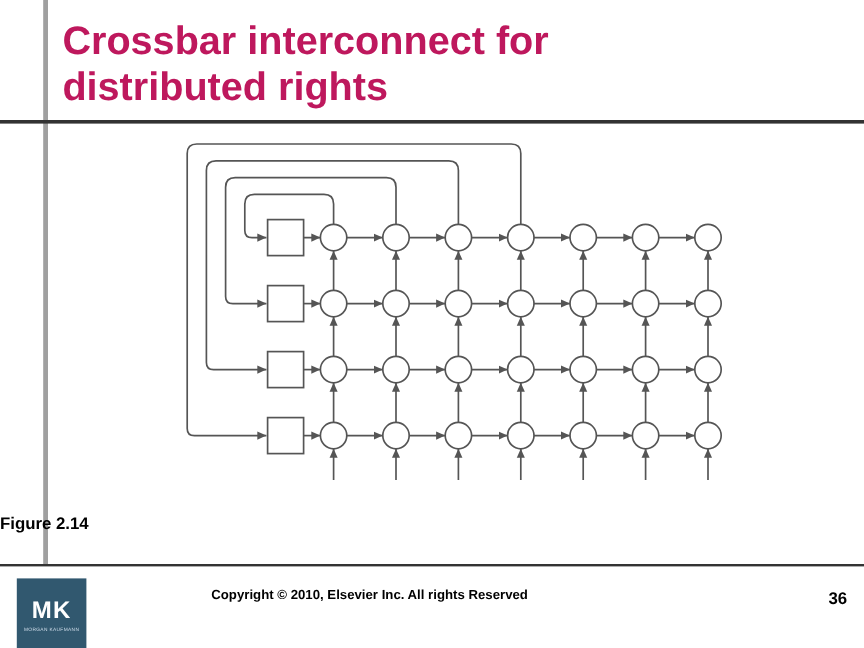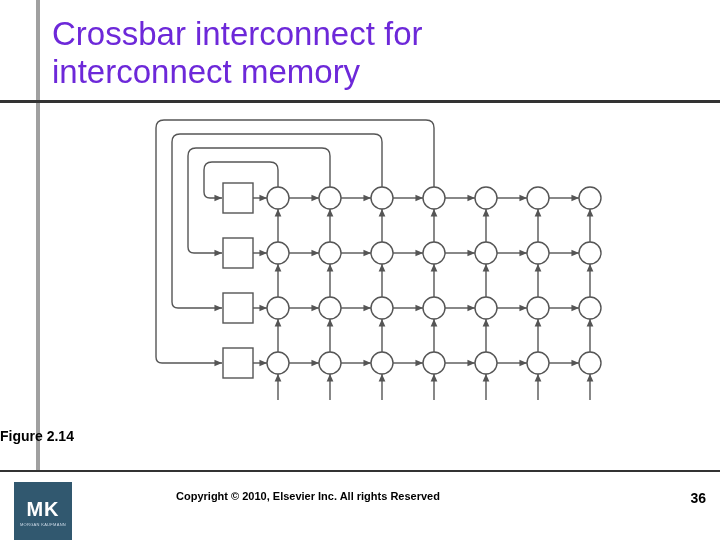--- a/index.html
+++ b/index.html
@@ -15,22 +15,22 @@
   .slide {
     width: 720px;
     height: 540px;
     position: relative;
   }
   .title {
     position: absolute;
     left: 52px;
     top: 15px;
     font-size: 33px;
-    font-weight: normal;
-    color: #6d28d9;
+    font-weight: bold;
+    color: #be185d;
     line-height: 1.15;
   }
   .rule-top {
     position: absolute;
     left: 0;
     top: 100px;
     width: 720px;
     height: 3px;
     background: #333;
   }
@@ -114,21 +114,21 @@
 </style>
 </head>
 <body>
 
 <div class="slide">
 
   <div class="side-line"></div>
 
   <div class="title">
     <span>Crossbar interconnect for</span><br>
-    <span>interconnect memory</span>
+    <span>distributed rights</span>
   </div>
 
   <div class="rule-top"></div>
 
   <div class="figure">
     <svg width="478" height="310" viewBox="0 0 478 310">
       <defs>
         <marker id="arr" viewBox="0 0 10 10" refX="9" refY="5" markerWidth="6" markerHeight="6" orient="auto-start-reverse">
           <path d="M0,1 L9,5 L0,9 z" fill="#555"></path>
         </marker>

